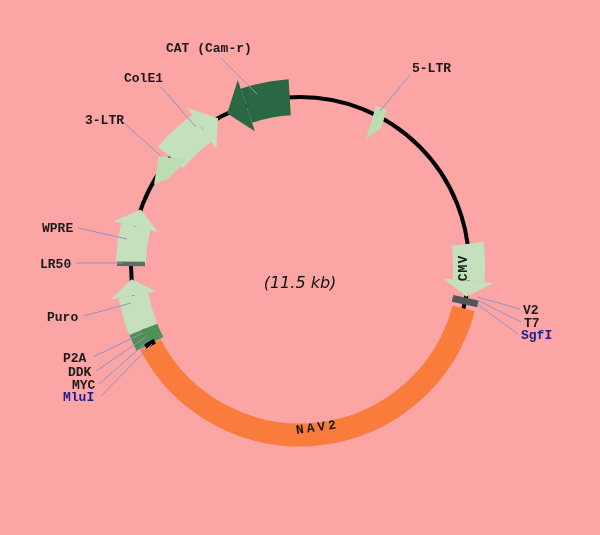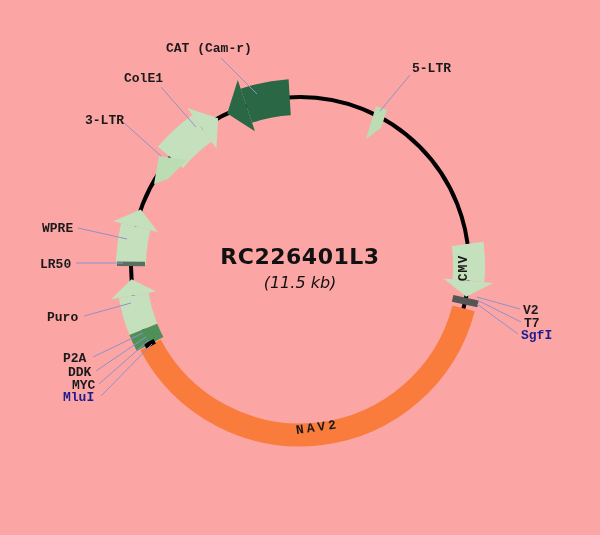--- a/index.html
+++ b/index.html
@@ -76,15 +76,14 @@
       <text x="63" y="401" text-anchor="start" fill="#1c1c8f" class="maplabel">MluI</text>
       <line x1="520" y1="309" x2="477" y2="297" stroke="#9191c8" stroke-width="1"></line>
       <text x="523" y="314" text-anchor="start" fill="#1a1a1a" class="maplabel">V2</text>
       <line x1="521" y1="322" x2="477" y2="300" stroke="#9191c8" stroke-width="1"></line>
       <text x="524" y="327" text-anchor="start" fill="#1a1a1a" class="maplabel">T7</text>
       <line x1="518" y1="334" x2="477" y2="304" stroke="#9191c8" stroke-width="1"></line>
       <text x="521" y="339" text-anchor="start" fill="#1c1c8f" class="maplabel">SgfI</text>
       <text x="318" y="431" text-anchor="middle" fill="#1a1a1a" class="maplabel" transform="rotate(-8 318 431)" letter-spacing="3">NAV2</text>
       <text x="467" y="268" text-anchor="middle" fill="#1a1a1a" class="maplabel" transform="rotate(-90 467 268)" letter-spacing="1">CMV</text>
     </svg>
-  <div class="center-title">RC226401L3</div>
   <div class="center-sub">(11.5 kb)</div>
 </div>
 
 </body></html>

